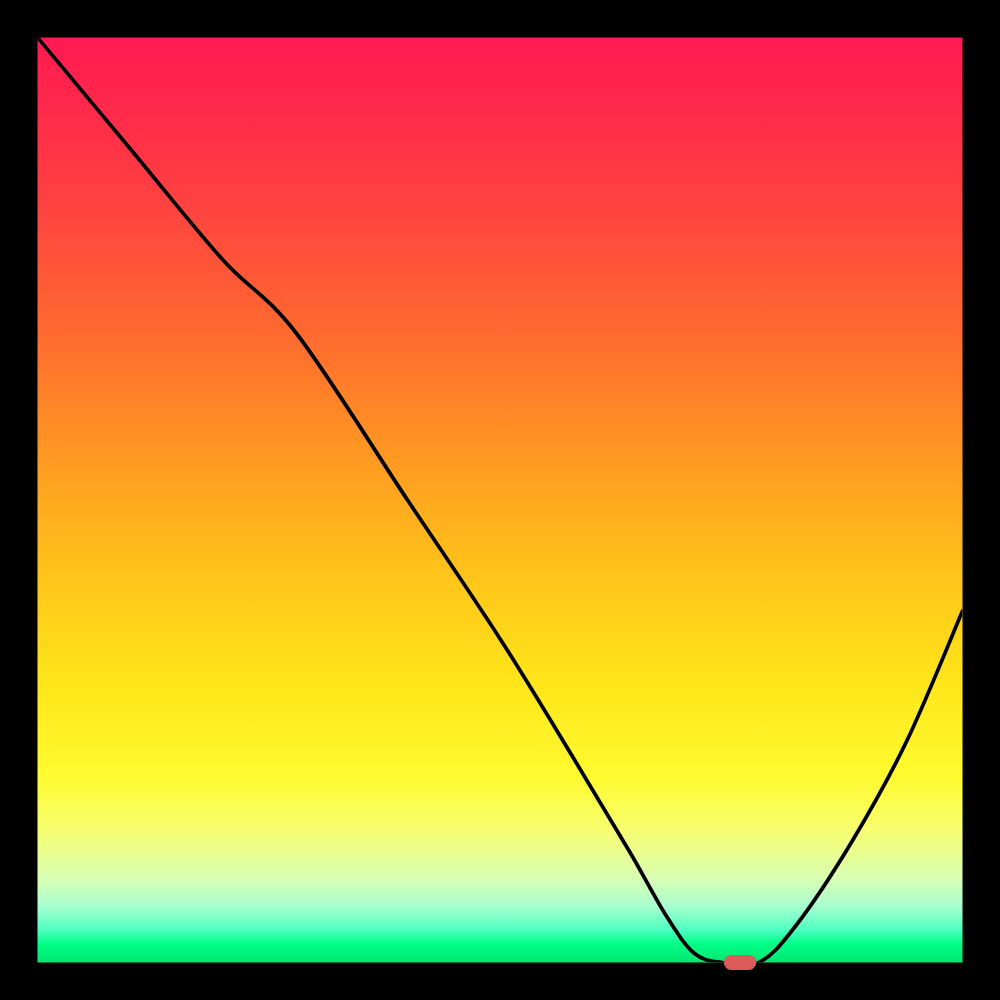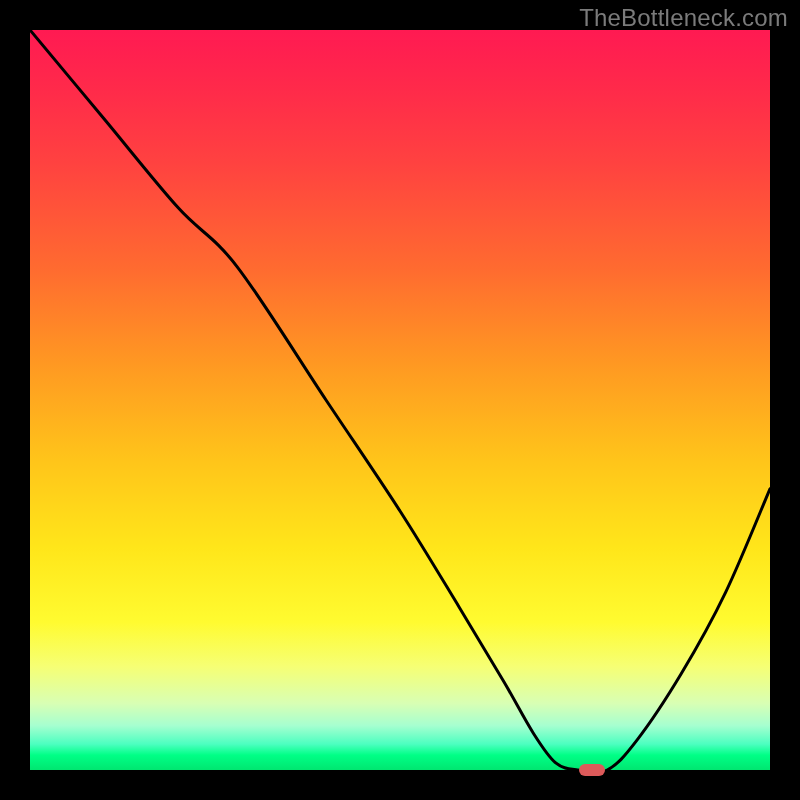--- a/index.html
+++ b/index.html
@@ -65,21 +65,20 @@
     border-radius: 6px;
     background: #dc5a5a;
     transform: translate(-50%, -50%);
   }
 </style>
 </head>
 <body>
 
 <div class="frame">
 
-  <div class="watermark">TheBottleneck.com</div>
 
   <div class="plot">
 
     <svg class="curve" viewBox="0 0 740 740" preserveAspectRatio="none">
       <path id="curve-path" fill="none" stroke="#000000" stroke-width="3" stroke-linejoin="round" stroke-linecap="round" d="M 0,0 C 12.333333333333334,14.799999999999992 49.33333333333333,59.199999999999946 74,88.79999999999995 C 98.66666666666667,118.39999999999996 125.8,152.93333333333337 148,177.60000000000002 C 170.2,202.26666666666668 182.53333333333336,204.7333333333333 207.20000000000002,236.79999999999995 C 231.86666666666667,268.8666666666666 268.8666666666667,329.3 296,370 C 323.1333333333333,410.7 347.8,446.46666666666664 370,481 C 392.2,515.5333333333333 411.93333333333334,548.8333333333334 429.2,577.2 C 446.46666666666664,605.5666666666667 461.26666666666665,630.2333333333333 473.6,651.2 C 485.9333333333334,672.1666666666667 494.5666666666667,689.4333333333334 503.20000000000005,703 C 511.83333333333337,716.5666666666666 518,726.4333333333334 525.4,732.6 C 532.8,738.7666666666667 538.9666666666667,738.7666666666667 547.6,740 C 556.2333333333333,741.2333333333333 567.3333333333334,744.9333333333334 577.2,740 C 587.0666666666667,735.0666666666666 594.4666666666666,726.4333333333333 606.8,710.4 C 619.1333333333333,694.3666666666667 636.4000000000001,668.4666666666666 651.2,643.8 C 666,619.1333333333333 680.8,593.2333333333333 695.5999999999999,562.4 C 710.3999999999999,531.5666666666666 732.6,476.06666666666666 740,458.8"></path>
     </svg>
 
     <div class="marker" id="marker" style="left: 562.4px; top: 740px; background: rgb(220, 90, 90);"></div>
 
   </div>

